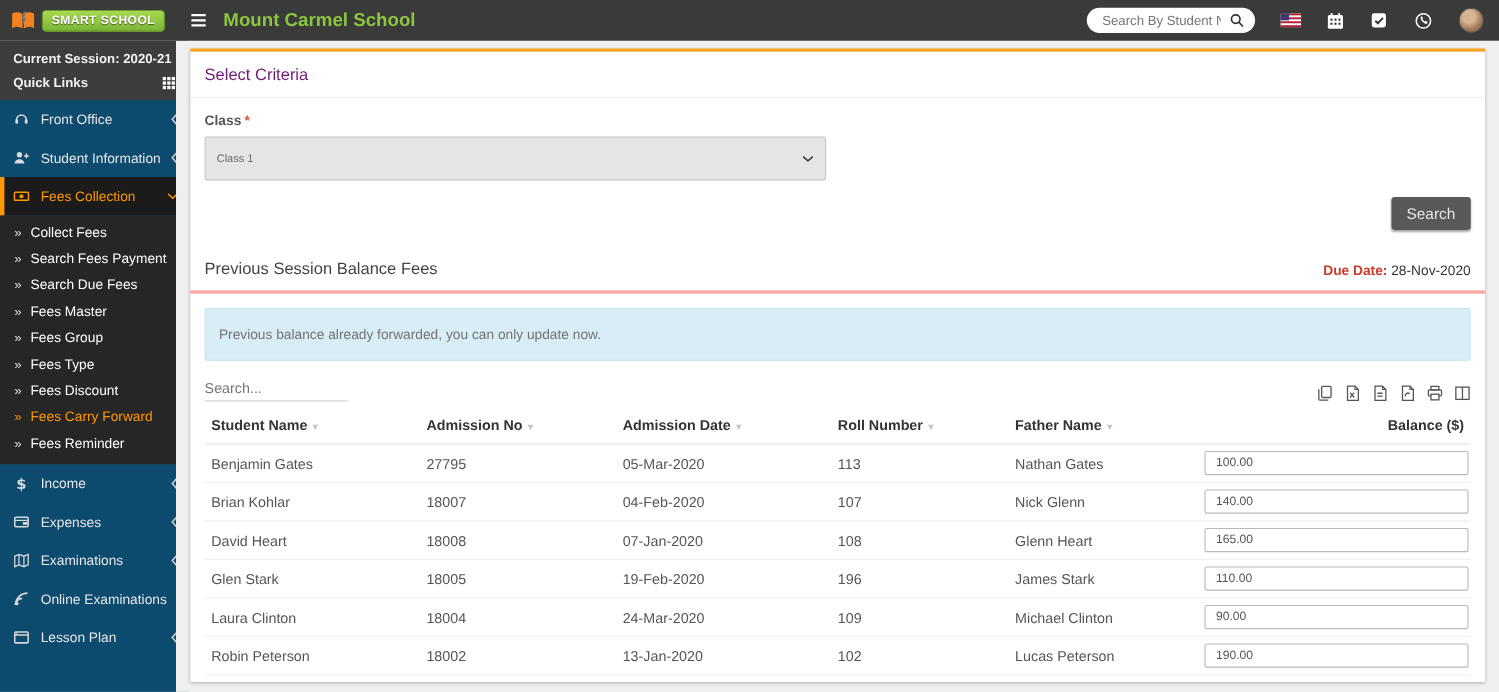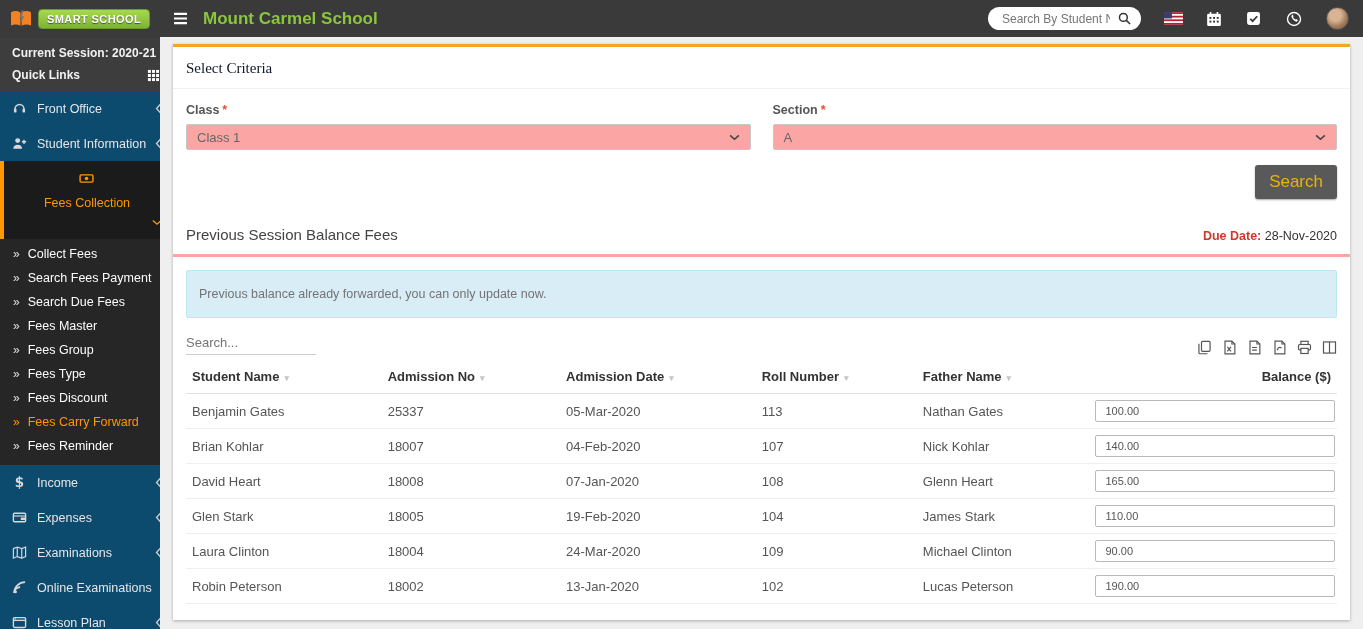--- a/index.html
+++ b/index.html
@@ -53,57 +53,57 @@
   .quick-links { display:flex; justify-content:space-between; align-items:center; cursor:pointer; }
   .quick-links .icon { width:13px; color:#fff; }
   .menu-item {
     display:flex; align-items:center; gap:9px; padding:10px 10px 10px 8px;
     font-size:12.5px; cursor:pointer; border-left:4px solid transparent; color:#e6e6e6;
   }
   .menu-item .icon { width:16px; flex:0 0 16px; color:#d9d9d9; }
   .menu-item .mi-label { white-space:nowrap; }
   .menu-item .chev { margin-left:auto; width:7px; color:#cfcfcf; flex:0 0 7px; }
   .menu-item .chev.down { width:10px; flex-basis:10px; }
-  .menu-item.active { background:#1b1b1b; border-left-color:#ff9800; color:#ff9800;flex-direction:column; }
+  .menu-item.active { background:#1b1b1b; border-left-color:#ff9800; color:#ff9800; }
   .menu-item.active .icon, .menu-item.active .chev { color:#ff9800; }
   .submenu { background:#262626; padding:3px 0 7px; }
   .submenu-item {
     display:flex; align-items:center; gap:8px; padding:5px 10px 5px 13px;
     font-size:12.5px; color:#fdfdfd; cursor:pointer; white-space:nowrap;
   }
   .submenu-item .bullet { font-size:12px; color:#e0e0e0; }
   .submenu-item.active, .submenu-item.active .bullet { color:#ff9800; }
 
   
   .main {
     position:absolute; left:160px; top:37px; right:0; bottom:0;
     background:#efefef; padding:7px 13px 9px;
   }
   .card {
     background:#fff; height:100%; border-top:3px solid #f7a325;
     box-shadow:0 1px 3px rgba(0,0,0,.28); padding:11px 13px 0;
     display:flex; flex-direction:column;
   }
   .card-title {
-    font-size:15px; color:#0f172a; padding:2px 13px 11px;
-    border-bottom:1px solid #f0f0f0; margin:0 -13px;font-family:Liberation Serif, serif;
+    font-size:15px; color:#701a75; padding:2px 13px 11px;
+    border-bottom:1px solid #f0f0f0; margin:0 -13px;
   }
   .criteria { display:grid; grid-template-columns:1fr 1fr; column-gap:22px; margin-top:14px; }
   .field label { display:block; font-size:12.5px; font-weight:bold; color:#555; margin-bottom:7px; }
   .req { color:#e74c3c; margin-left:3px; }
   .select {
-    border:1px solid #c6c6c6; border-radius:2px; height:26px; cursor:pointer;
+    border:1px solid #c6c6c6; border-radius:2px; height:40px; cursor:pointer;
     display:flex; align-items:center; justify-content:space-between;
-    padding:0 10px; font-size:13px; color:#666; background:#fca5a5;
+    padding:0 10px; font-size:10px; color:#666; background:#e5e5e5;
   }
   .select .chev { width:11px; color:#444; }
   .btn-row { text-align:right; margin:15px 0 27px; }
   .btn {
-    background:#595959; color:#eab308; border:none; border-radius:3px;
-    font-size:17px; padding:7px 14px; cursor:pointer;
+    background:#595959; color:#e5e5e5; border:none; border-radius:3px;
+    font-size:14px; padding:7px 14px; cursor:pointer;
     font-family:"Liberation Sans", sans-serif; box-shadow:0 1px 2px rgba(0,0,0,.35);
   }
   .section-head {
     display:flex; justify-content:space-between; align-items:flex-end;
     border-bottom:3px solid #fca5a5; margin:0 -13px; padding:0 13px 11px;
   }
   .section-title { font-size:15px; color:#444; }
   .due-date { font-size:12.5px; color:#333; }
   .due-label { color:#cb3a2c; font-weight:bold; }
   .due-value { color:#333; }
@@ -394,33 +394,20 @@
         </label>
         <div class="select">
           <span>Class 1</span>
           <span class="icon chev">
             <svg viewBox="0 0 12 8" width="11" height="7">
                 <path d="M1 1.5l5 4.5 5-4.5" fill="none" stroke="currentColor" stroke-width="1.8"></path>
               </svg>
           </span>
         </div>
       </div>
-      <div class="field">
-        <label>
-          <span>Section</span><span class="req">*</span>
-        </label>
-        <div class="select">
-          <span>A</span>
-          <span class="icon chev">
-            <svg viewBox="0 0 12 8" width="11" height="7">
-                <path d="M1 1.5l5 4.5 5-4.5" fill="none" stroke="currentColor" stroke-width="1.8"></path>
-              </svg>
-          </span>
-        </div>
-      </div>
     </div>
 
     <div class="btn-row">
       <button class="btn">Search</button>
     </div>
 
     <div class="section-head">
       <span class="section-title">Previous Session Balance Fees</span>
       <span class="due-date">
         <span class="due-label">Due Date:</span>
@@ -485,47 +472,47 @@
             <th style="width: 15.5%;"><span>Admission No</span><span class="sort">▾</span></th>
             <th style="width: 17%;"><span>Admission Date</span><span class="sort">▾</span></th>
             <th style="width: 14%;"><span>Roll Number</span><span class="sort">▾</span></th>
             <th style="width: 15%;"><span>Father Name</span><span class="sort">▾</span></th>
             <th class="right" style="width: 21.5%;"><span>Balance ($)</span></th>
           </tr>
         </thead>
       <tbody id="table-body">
           <tr>
             <td>Benjamin Gates</td>
-            <td>25337</td>
+            <td>27795</td>
             <td>05-Mar-2020</td>
             <td>113</td>
             <td>Nathan Gates</td>
             <td class="input-cell"><input value="100.00" style=""></td>
           </tr>
           <tr>
             <td>Brian Kohlar</td>
             <td>18007</td>
             <td>04-Feb-2020</td>
             <td>107</td>
-            <td>Nick Kohlar</td>
+            <td>Nick Glenn</td>
             <td class="input-cell"><input value="140.00" style=""></td>
           </tr>
           <tr>
             <td>David Heart</td>
             <td>18008</td>
             <td>07-Jan-2020</td>
             <td>108</td>
             <td>Glenn Heart</td>
             <td class="input-cell"><input value="165.00" style=""></td>
           </tr>
           <tr>
             <td>Glen Stark</td>
             <td>18005</td>
             <td>19-Feb-2020</td>
-            <td>104</td>
+            <td>196</td>
             <td>James Stark</td>
             <td class="input-cell"><input value="110.00" style=""></td>
           </tr>
           <tr>
             <td>Laura Clinton</td>
             <td>18004</td>
             <td>24-Mar-2020</td>
             <td>109</td>
             <td>Michael Clinton</td>
             <td class="input-cell"><input value="90.00" style=""></td>

